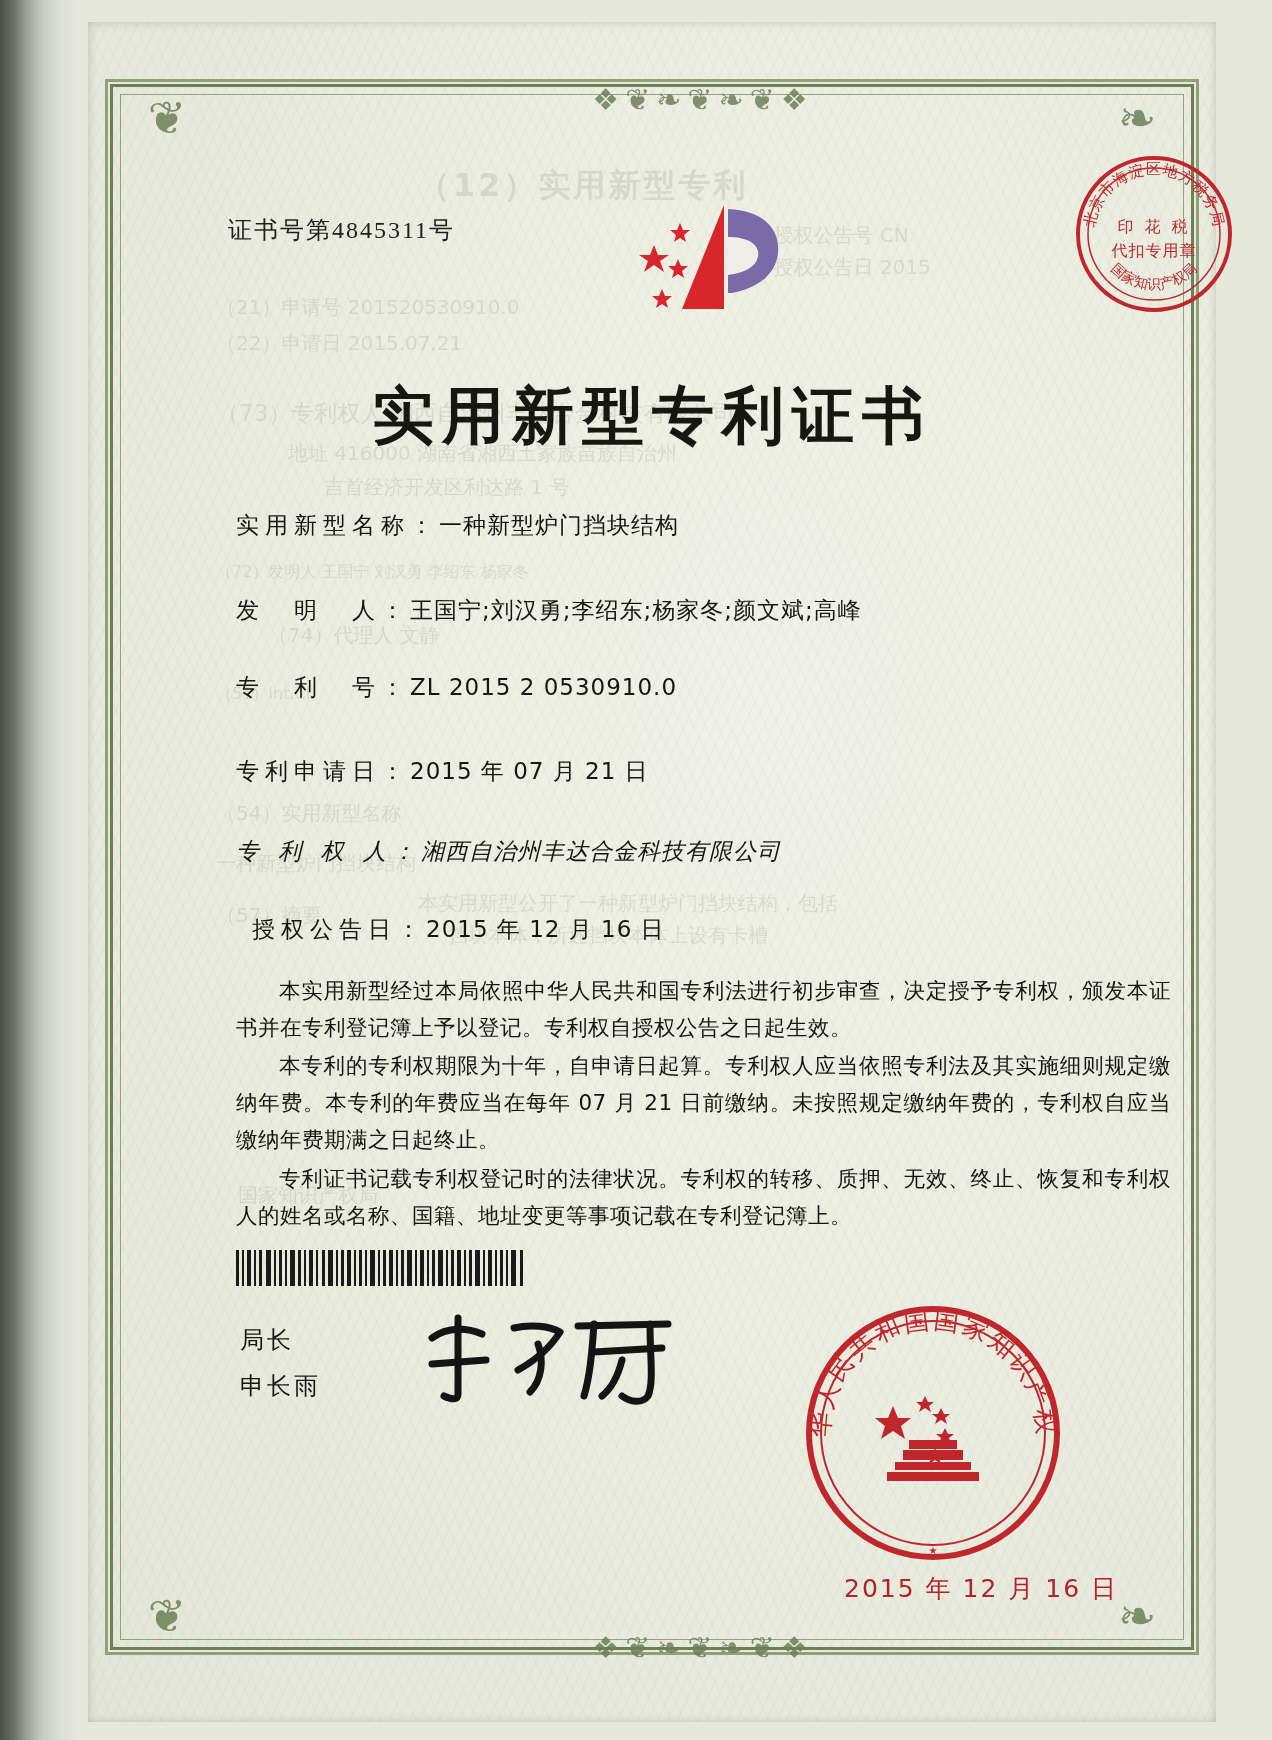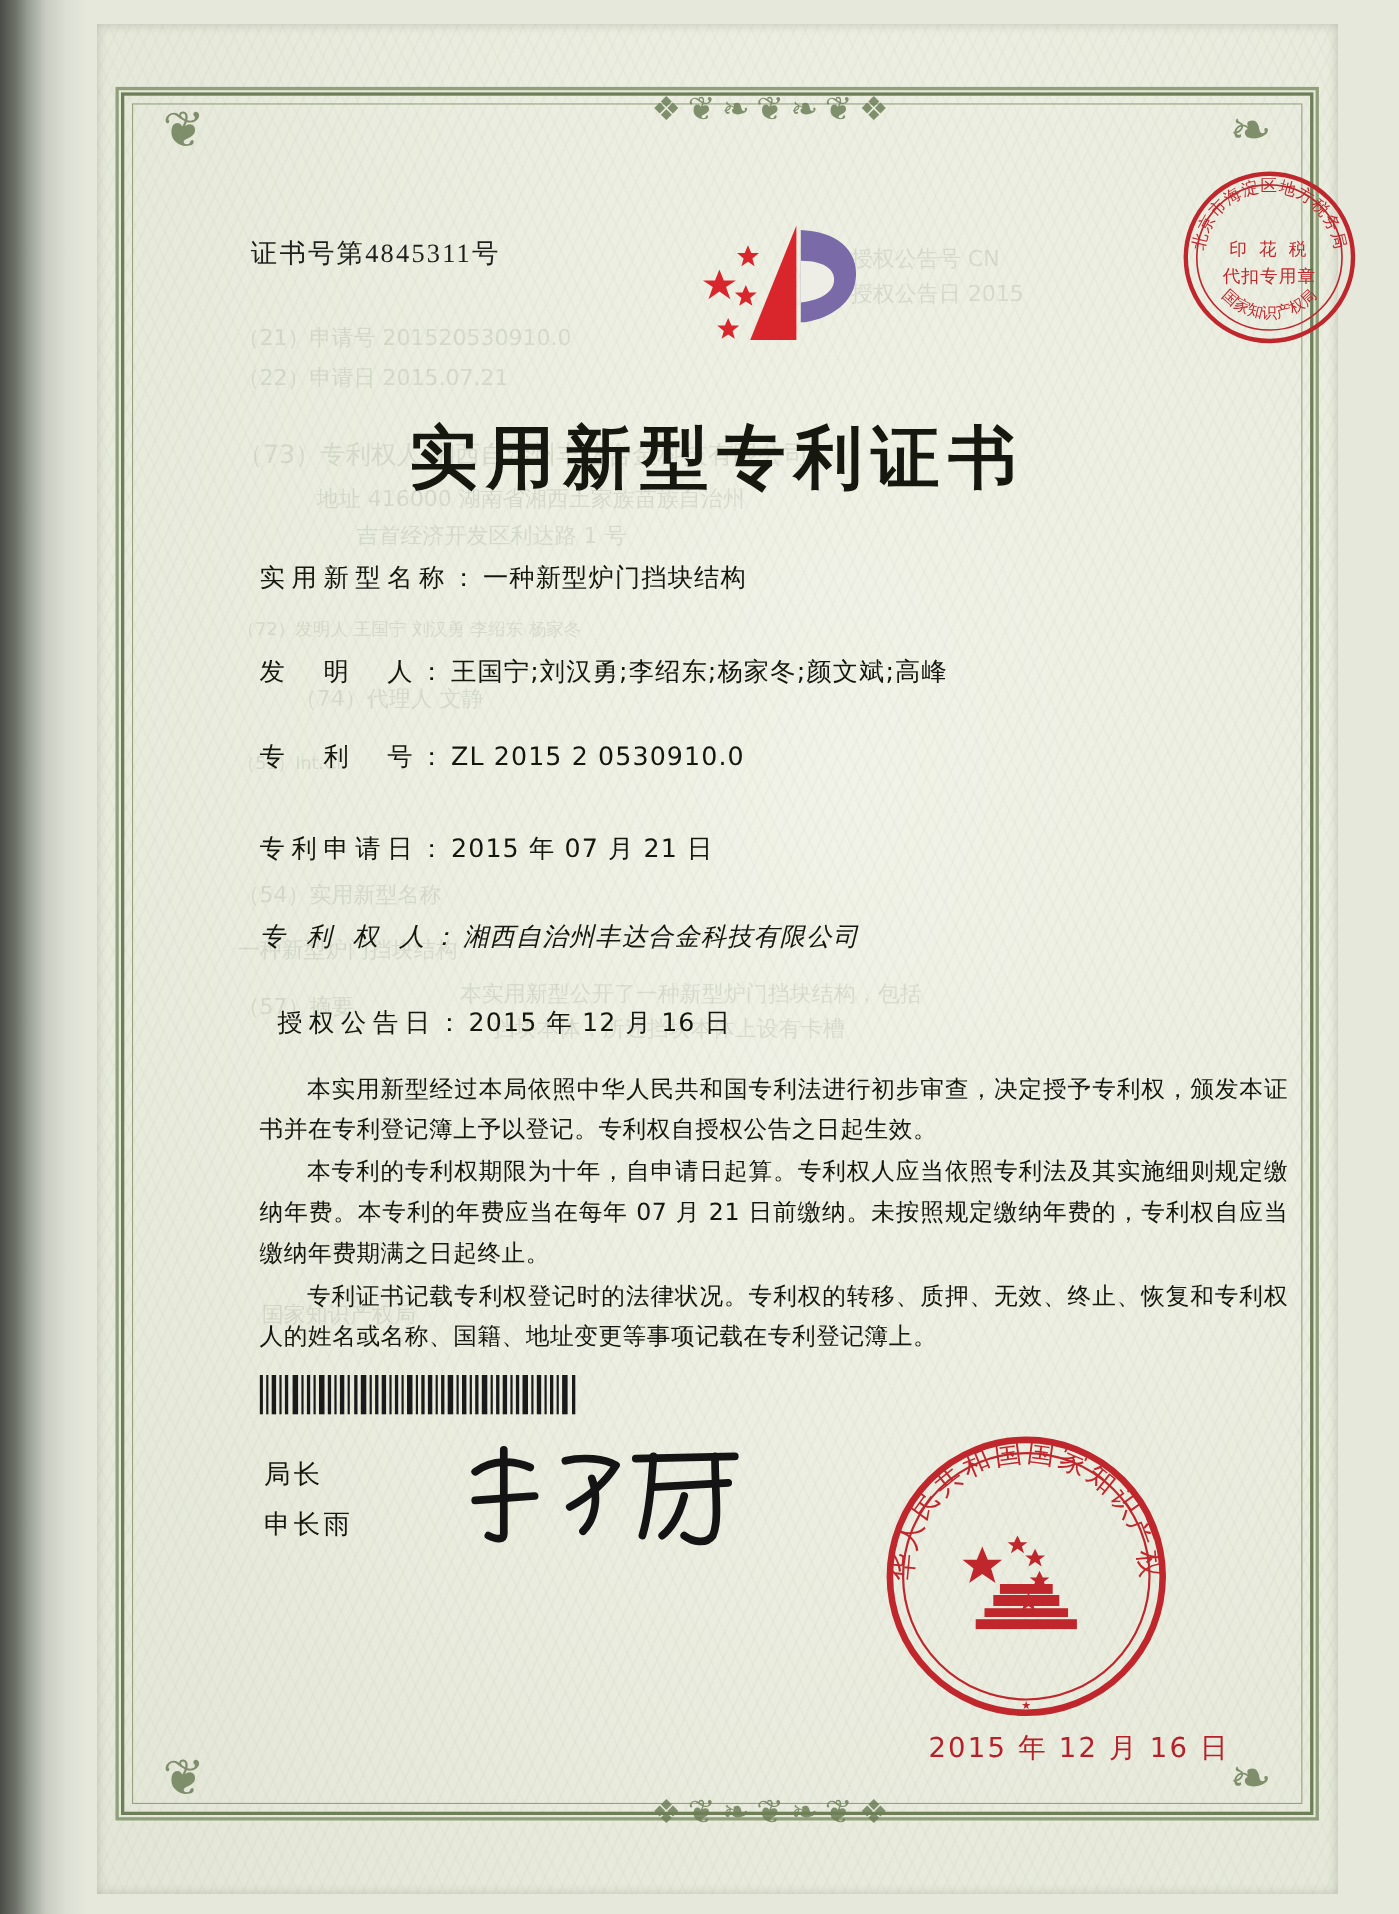--- a/index.html
+++ b/index.html
@@ -101,20 +101,21 @@
     font-size:21px;color:#15170f;letter-spacing:1px;
   }
 </style>
 </head>
 <body>
 
 <div id="scan">
   <div id="paper">
     <div id="guilloche"></div>
 
+    <div class="ghost" style="left:330px;top:142px;font-size:32px;font-weight:bold;letter-spacing:3px;">（12）实用新型专利</div>
     <div class="ghost" style="left:620px;top:200px;font-size:20px;">（11）授权公告号 CN</div>
     <div class="ghost" style="left:620px;top:232px;font-size:20px;">（45）授权公告日 2015</div>
     <div class="ghost" style="left:128px;top:272px;font-size:20px;">（21）申请号 201520530910.0</div>
     <div class="ghost" style="left:128px;top:308px;font-size:20px;">（22）申请日 2015.07.21</div>
     <div class="ghost" style="left:128px;top:376px;font-size:23px;">（73）专利权人 湘西自治州丰达合金科技有限公司</div>
     <div class="ghost" style="left:200px;top:418px;font-size:20px;">地址 416000 湖南省湘西土家族苗族自治州</div>
     <div class="ghost" style="left:236px;top:452px;font-size:20px;">吉首经济开发区利达路 1 号</div>
     <div class="ghost" style="left:128px;top:540px;font-size:16px;">（72）发明人 王国宁 刘汉勇 李绍东 杨家冬</div>
     <div class="ghost" style="left:180px;top:600px;font-size:20px;">（74）代理人 文静</div>
     <div class="ghost" style="left:128px;top:662px;font-size:16px;">（51）Int.Cl.</div>

